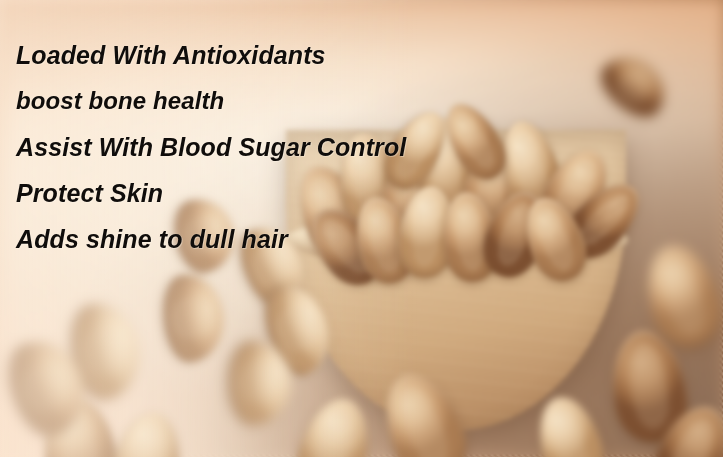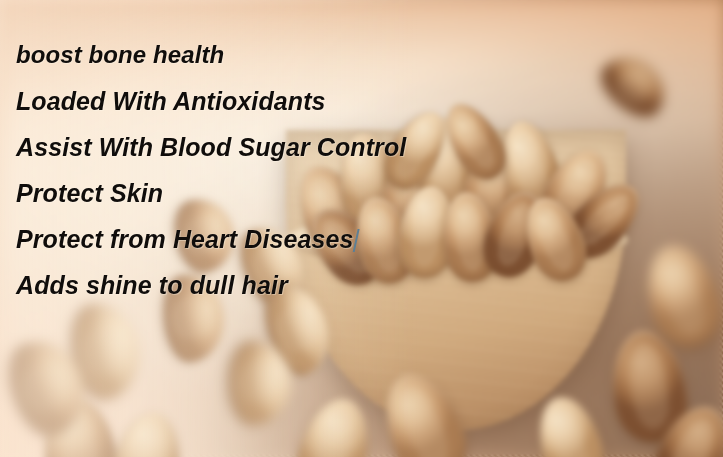--- a/index.html
+++ b/index.html
@@ -265,21 +265,20 @@
     <div class="almond" style="left:0px;top:352px;width:96px;height:70px;transform:rotate(70deg);"></div>
     <div class="almond dark" style="left:600px;top:60px;width:70px;height:50px;transform:rotate(40deg);"></div>
     <div class="almond" style="left:648px;top:244px;width:70px;height:104px;transform:rotate(-16deg);"></div>
     <div class="almond light" style="left:218px;top:352px;width:84px;height:62px;transform:rotate(88deg);"></div>
   </div>
 
   <div class="photo-soften"></div>
   <div class="photo-haze"></div>
 
   <div class="text-list">
+    <div class="benefit-line"><span>Loaded With Antioxidants</span></div>
     <div class="benefit-line first"><span>boost bone health</span></div>
-    <div class="benefit-line"><span>Loaded With Antioxidants</span></div>
     <div class="benefit-line"><span>Assist With Blood Sugar Control</span></div>
     <div class="benefit-line"><span>Protect Skin</span></div>
-    <div class="benefit-line"><span>Protect from Heart Diseases</span><span class="caret"></span></div>
     <div class="benefit-line"><span>Adds shine to dull hair</span></div>
   </div>
 
 </div>
 
 </body></html>

